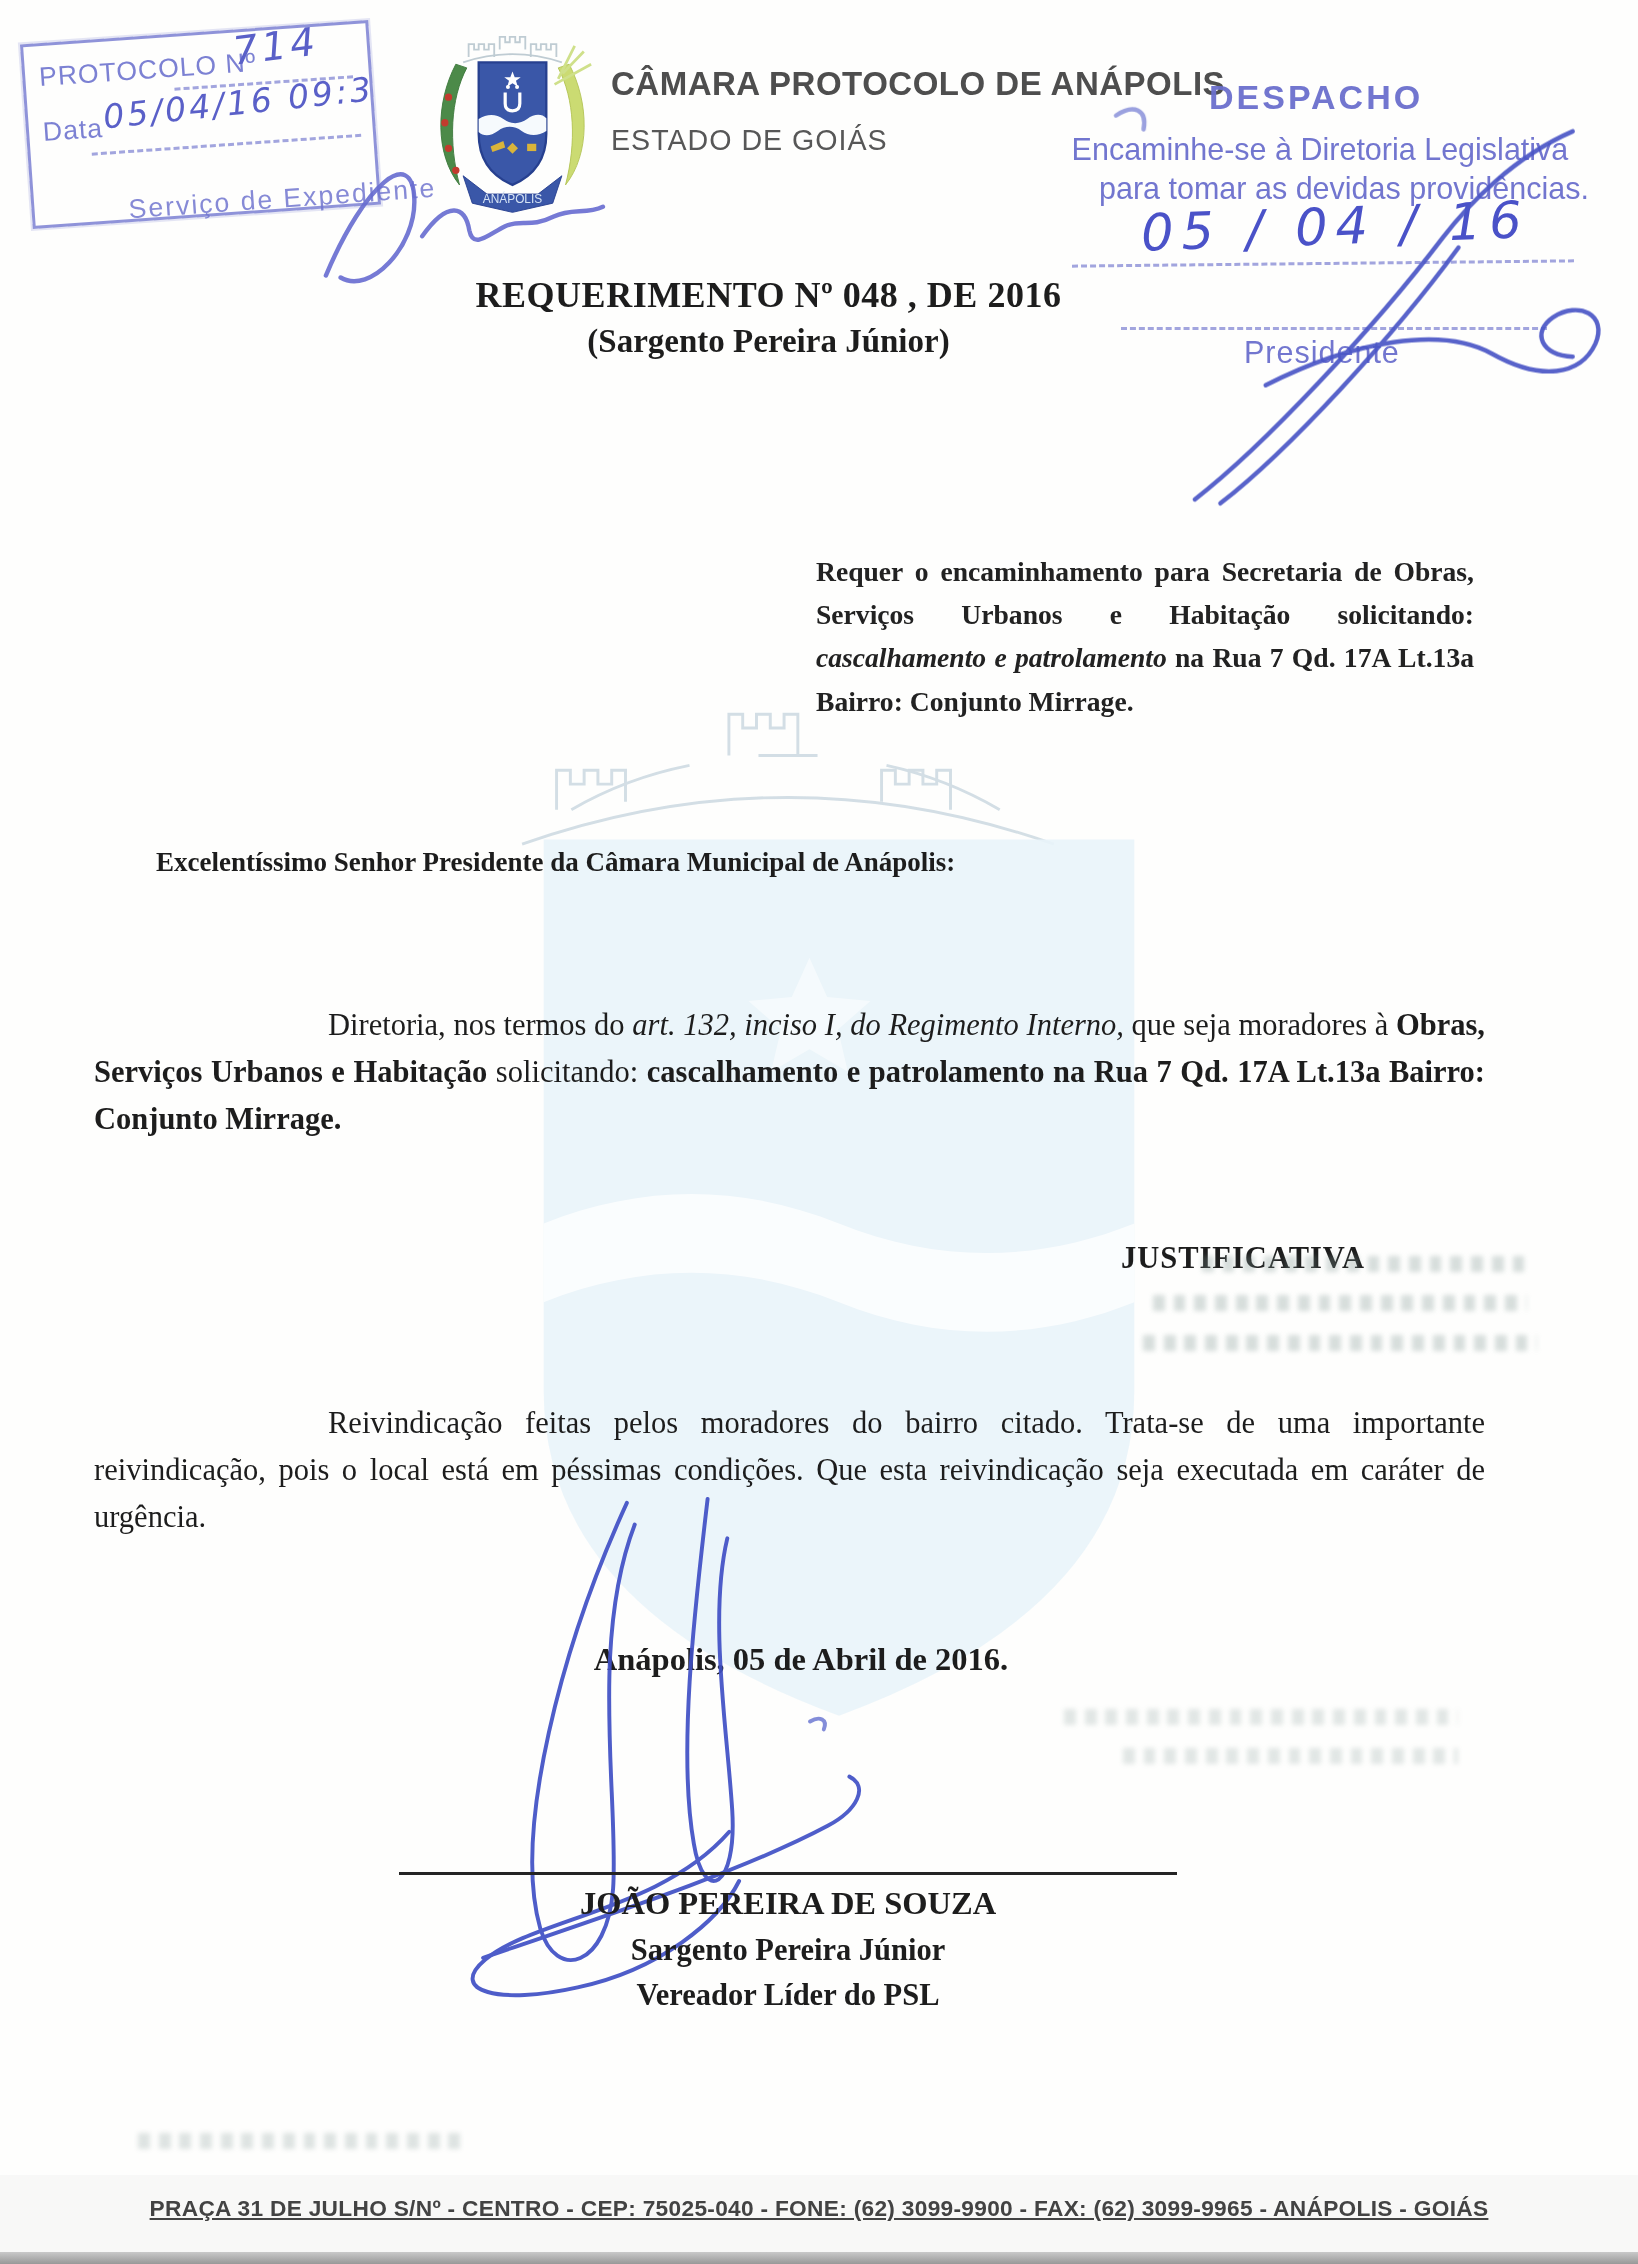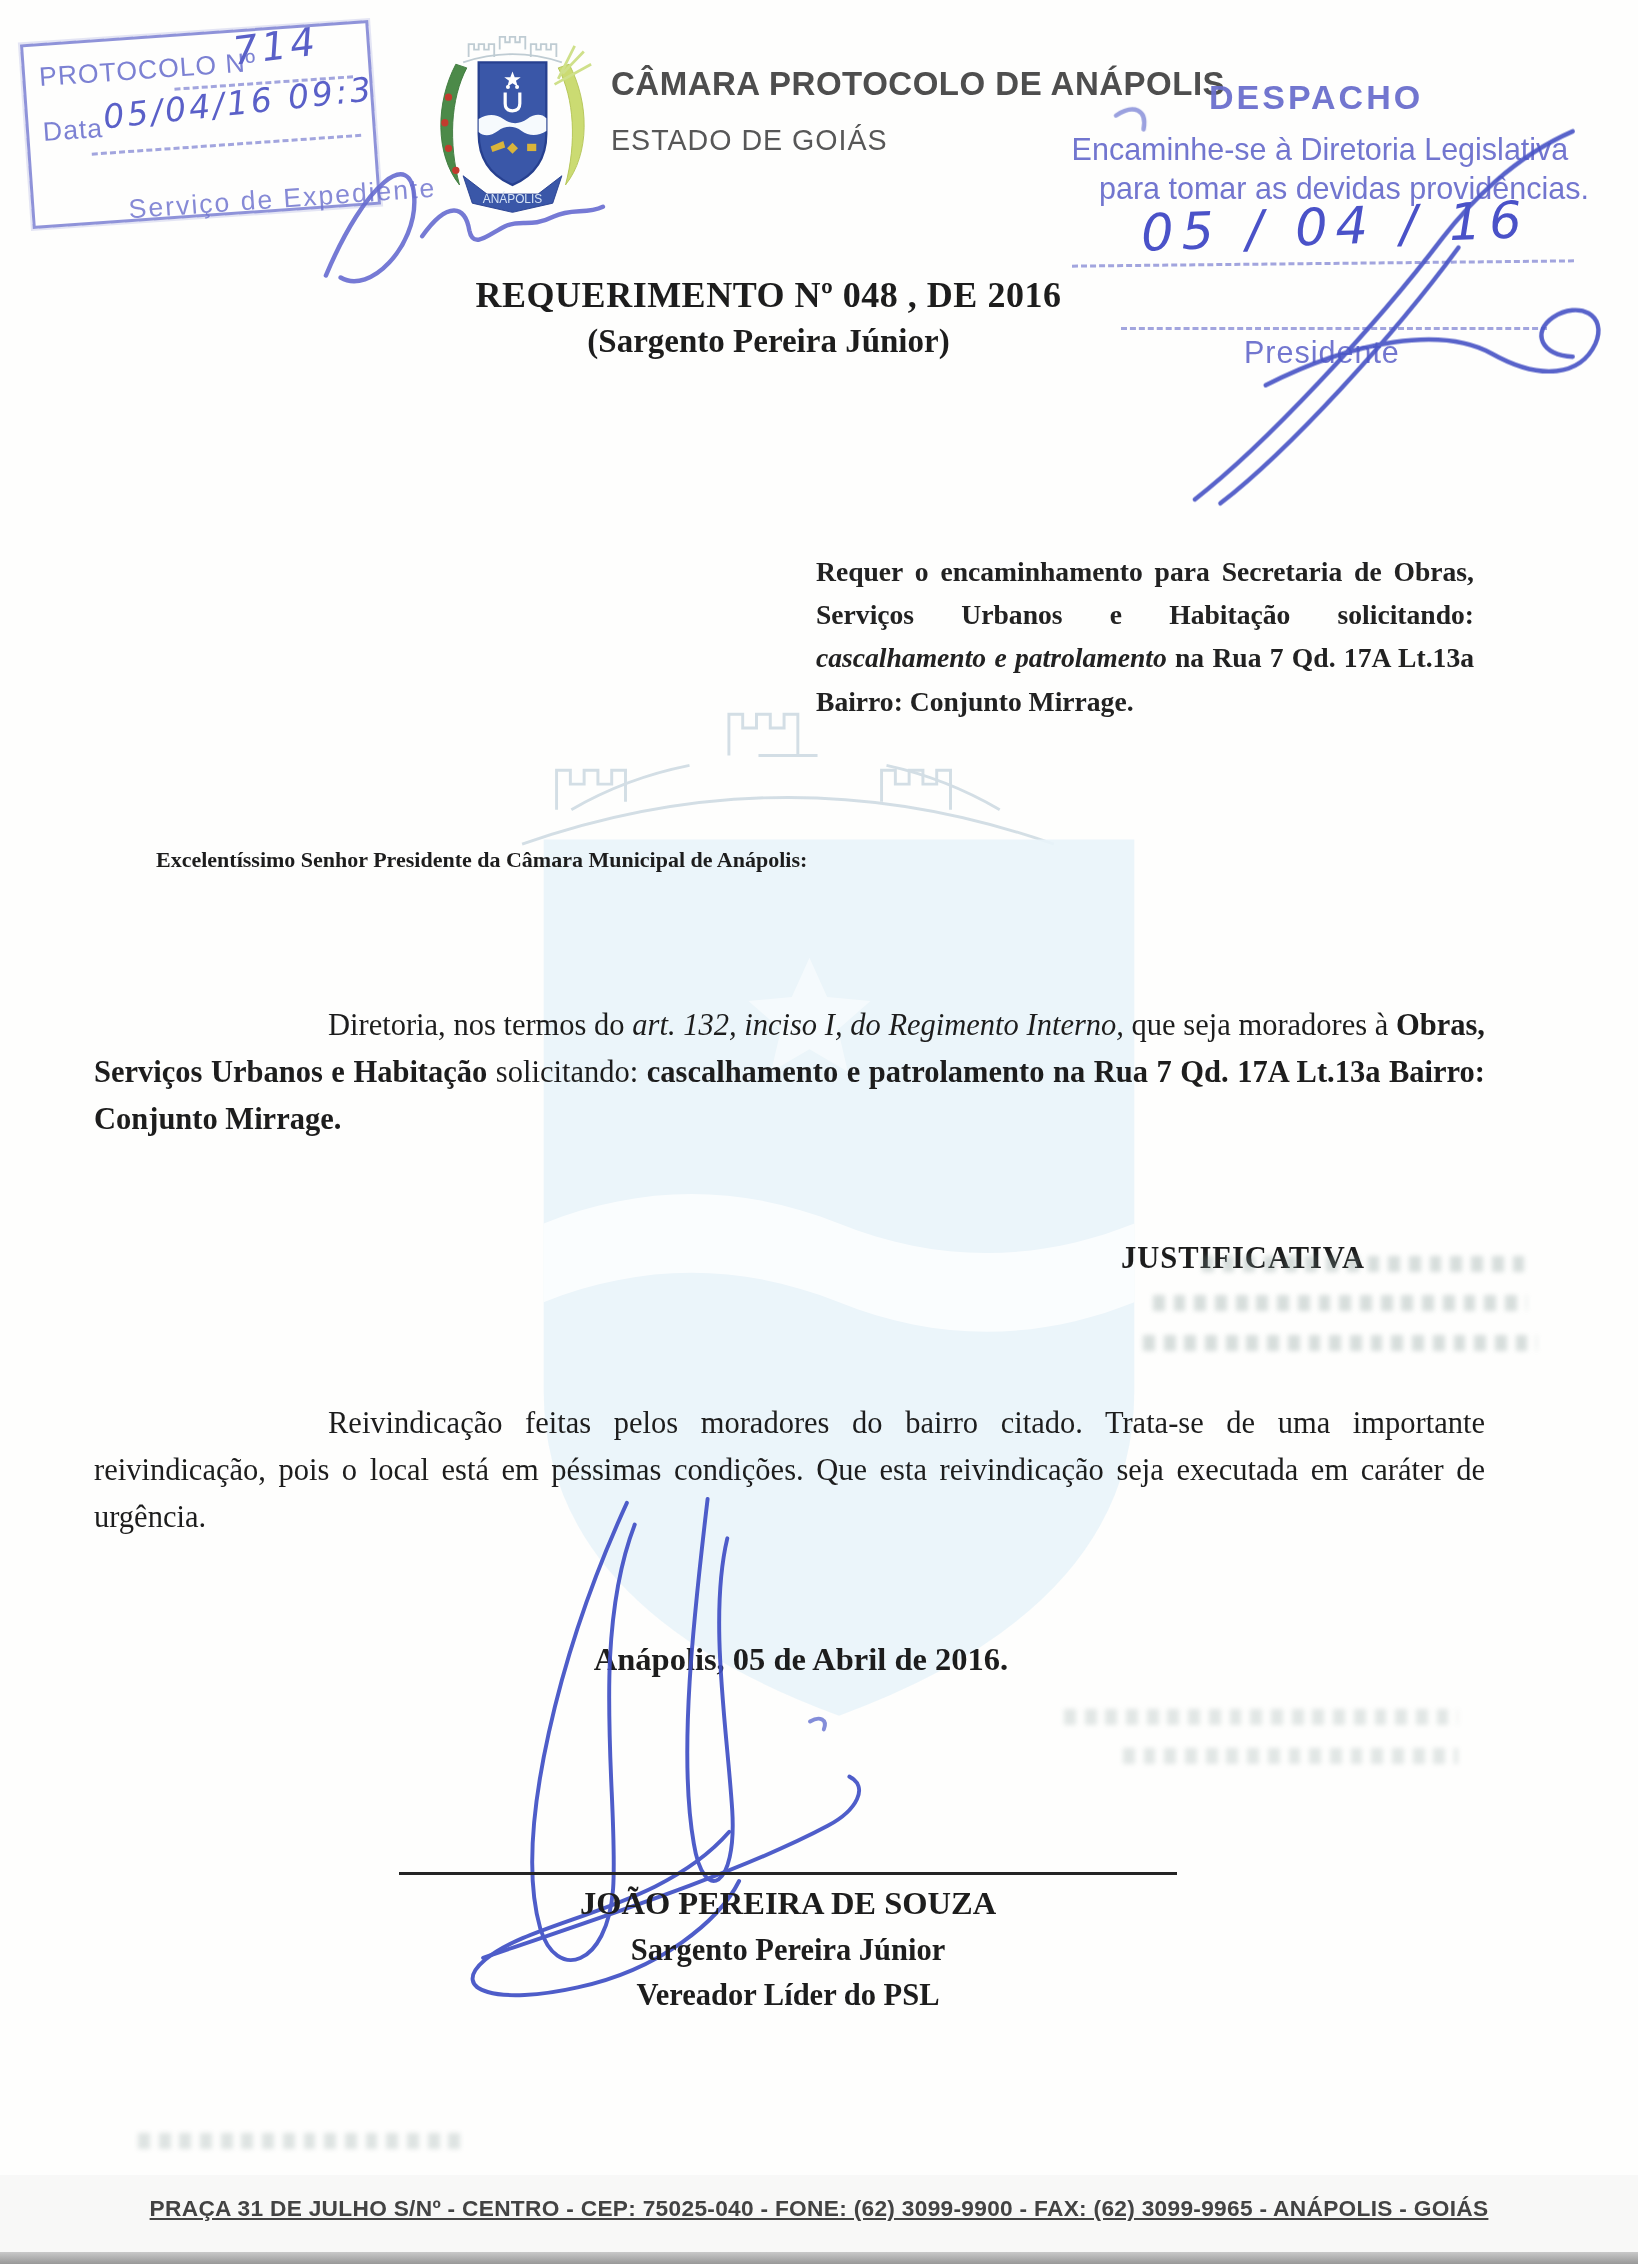--- a/index.html
+++ b/index.html
@@ -64,21 +64,21 @@
     position:absolute; left:325px; top:272px; width:887px; text-align:center;
     font-weight:bold; line-height:1.32;
   }
   .title-l1{font-size:36px; letter-spacing:0.5px;}
   .title-l2,.title-l3{font-size:33px;}
   .ementa{
     position:absolute; left:816px; top:522px; width:658px;
     font-size:27.6px; font-weight:bold; text-align:justify; line-height:1.57; color:#222;
   }
   .salutation{
-    position:absolute; left:156px; top:847px; font-size:22px; font-weight:bold; white-space:nowrap;text-align:center;
+    position:absolute; left:156px; top:847px; font-size:27px; font-weight:bold; white-space:nowrap;text-align:center;
   }
   .body-par{
     position:absolute; left:94px; top:971px; width:1391px;
     font-size:30.5px; text-align:justify; text-indent:234px; line-height:1.55;
   }
   .just-head{
     position:absolute; left:94px; top:1241px; width:1271px; text-align:right;
     font-size:30.5px; font-weight:bold; letter-spacing:1px;
   }
   .just-par{

